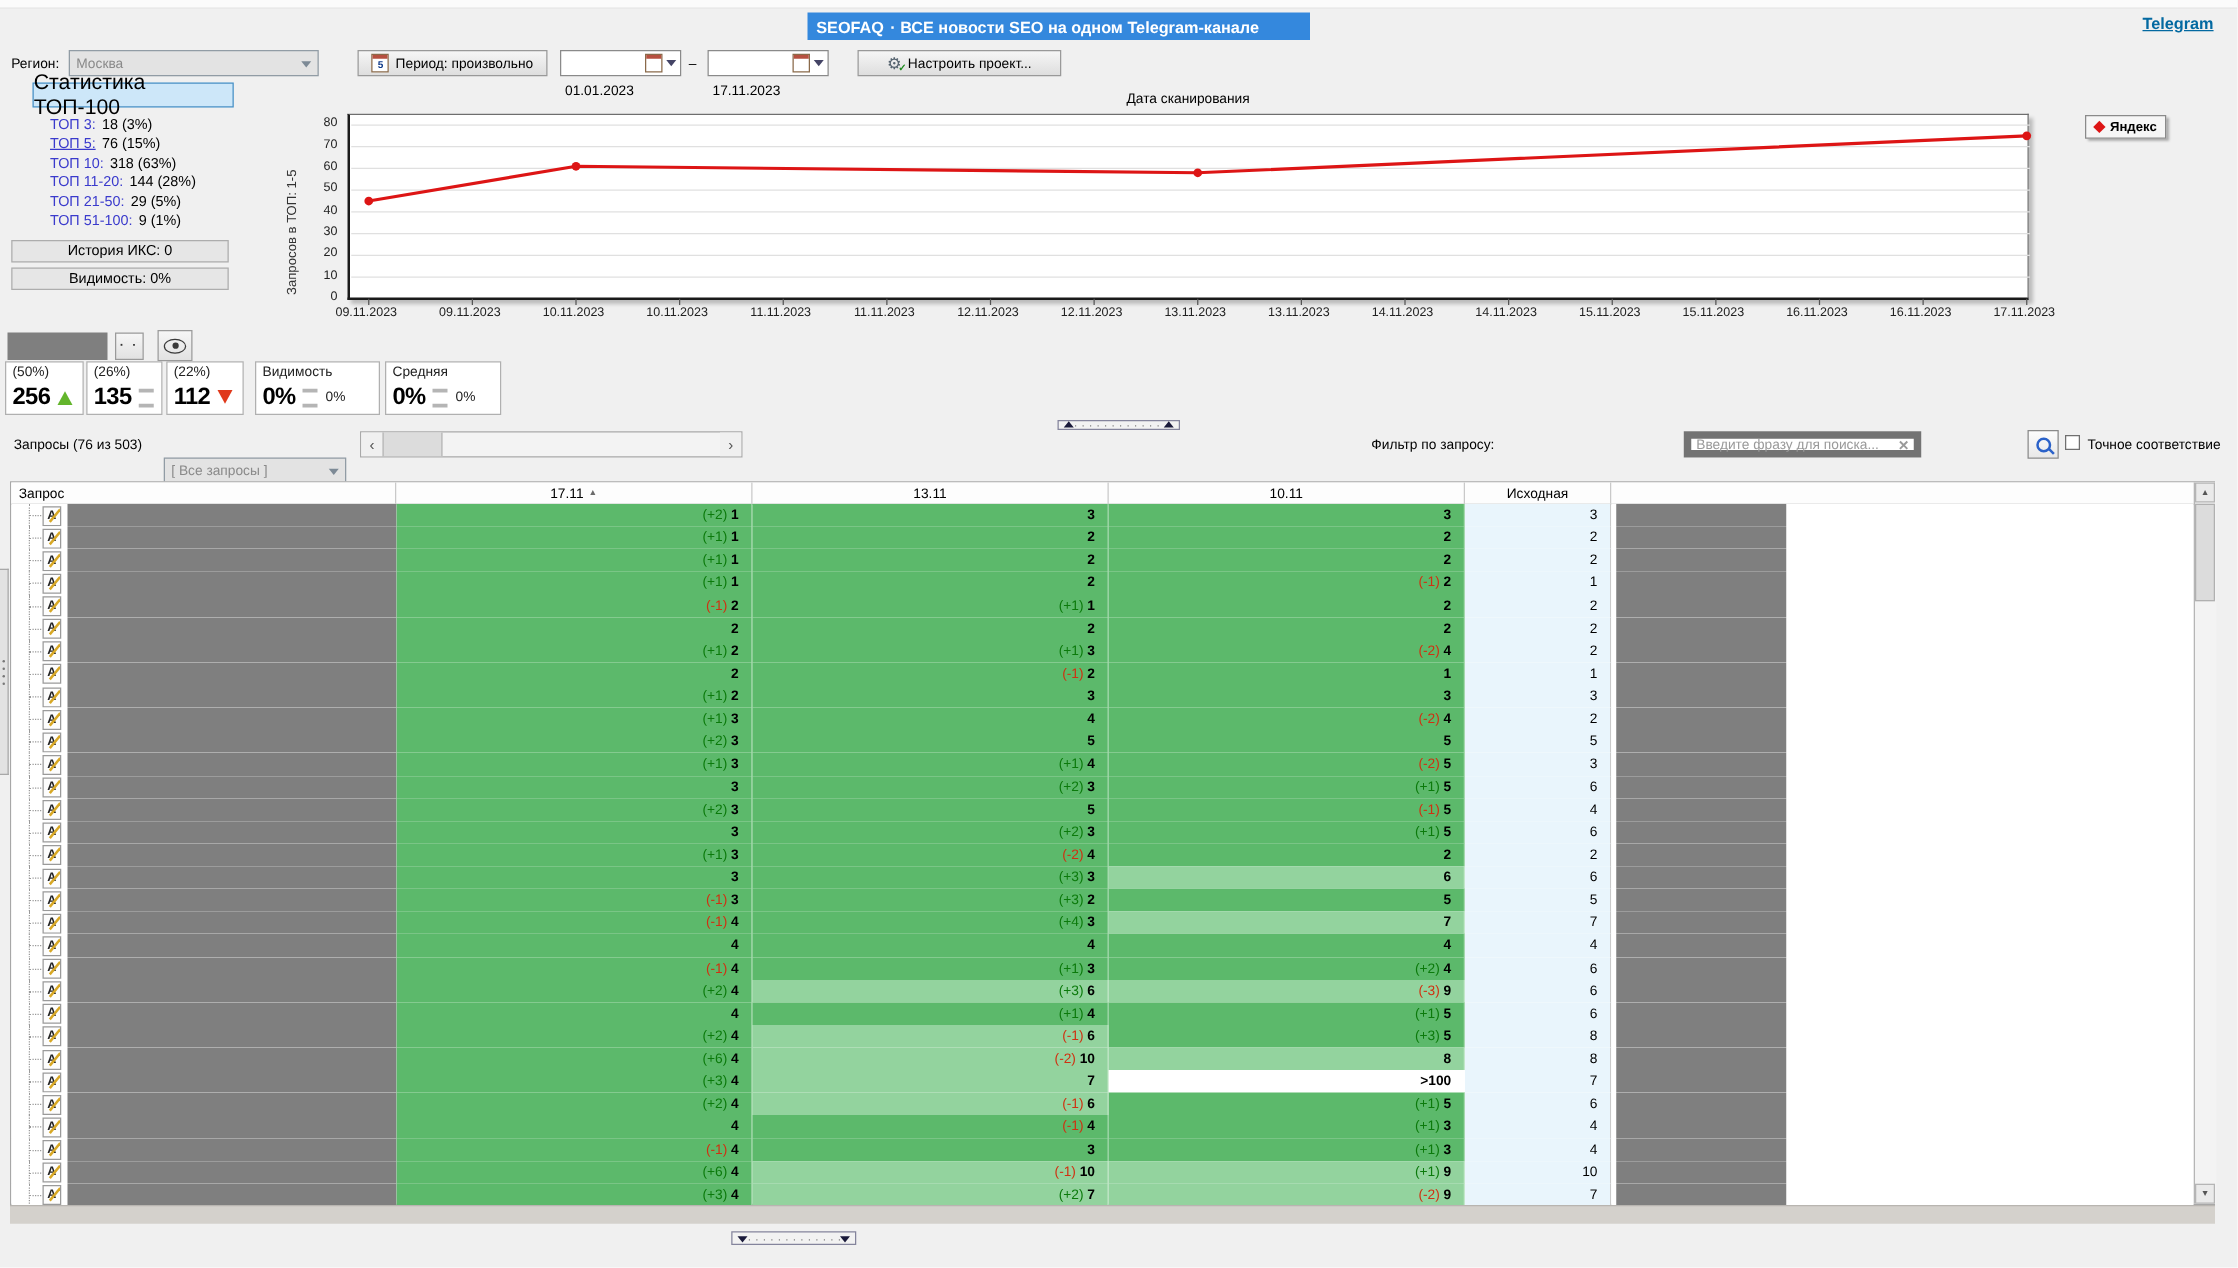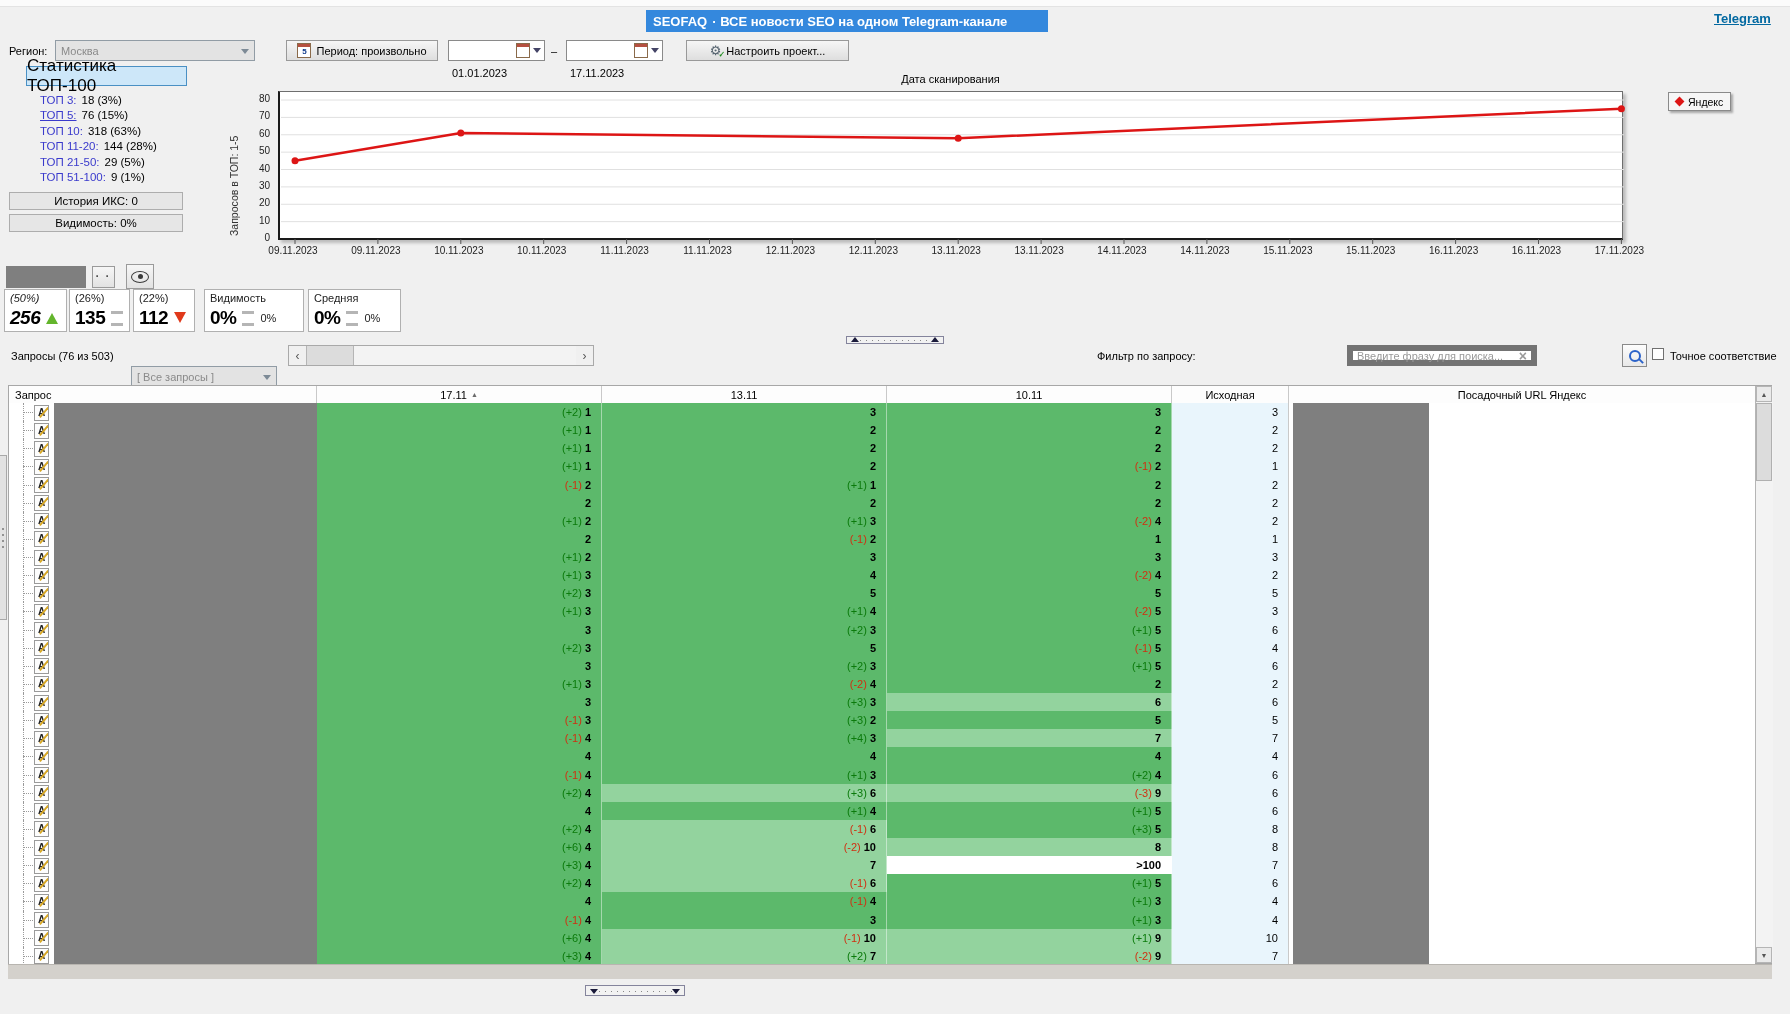--- a/index.html
+++ b/index.html
@@ -45,21 +45,21 @@
   
   .chart-title{left:278px;top:73px;width:1345px;text-align:center;font-size:11px;}
   .plot{left:278px;top:91px;width:1345px;height:149px;background:#fff;border:1px solid #6e6e6e;
         border-left:2px solid #1a1a1a;border-bottom:2px solid #1a1a1a;box-shadow:3px 3px 3px rgba(0,0,0,.22);}
   .plot svg{overflow:visible;display:block;}
   .ytick{position:absolute;width:28px;text-align:right;font-size:10px;color:#222;}
   .xtick{position:absolute;width:72px;text-align:center;font-size:10px;color:#222;}
   .ytitle{left:228px;top:96px;height:140px;writing-mode:vertical-rl;transform:rotate(180deg);
           font-size:10.5px;color:#333;display:flex;align-items:center;}
   .legend{left:1668px;top:92px;height:19px;background:#f6f6f6;border:1px solid #8a8a8a;
-          box-shadow:2px 2px 2px rgba(0,0,0,.3);display:flex;align-items:center;gap:5px;padding:0 7px;font-size:10.5px;}
+          box-shadow:2px 2px 2px rgba(0,0,0,.3);display:flex;align-items:center;gap:5px;padding:0 7px;font-size:10.5px;font-weight:bold;}
   .lgmark{width:7px;height:7px;background:#dd1515;transform:rotate(45deg);flex:none;}
 
   
   .redactbox{left:6px;top:266px;width:80px;height:22px;background:#7f7f7f;}
   .sq-btn{background:linear-gradient(#f6f6f6,#e2e2e2);border:1px solid #9a9a9a;display:flex;
           align-items:center;justify-content:center;cursor:pointer;}
   .dots-glyph{font-weight:bold;color:#333;letter-spacing:2px;font-size:10px;line-height:6px;}
   .ico-eye{width:16px;height:10px;border:1.5px solid #3a3a3a;border-radius:50%;position:relative;}
   .ico-eye::after{content:"";position:absolute;left:50%;top:50%;width:5px;height:5px;margin:-2.5px 0 0 -2.5px;
           border-radius:50%;background:#3a3a3a;}
@@ -275,21 +275,21 @@
 </div>
 
 <div class="abs redactbox"></div>
 <div class="abs sq-btn" style="left:92px;top:266px;width:23px;height:22px;">
   <span class="dots-glyph">· ·</span>
 </div>
 <div class="abs sq-btn" style="left:126px;top:264px;width:28px;height:25px;">
   <span class="ico-eye"></span>
 </div>
 
-<div class="abs sumbox" style="left:4px;width:63px;font-style:italic;">
+<div class="abs sumbox" style="left:4px;width:63px;">
   <div class="pct">(50%)</div>
   <div class="sumrow">
       <span class="bignum">256</span>
     <span class="tri-up"></span>
     </div>
 </div>
 <div class="abs sumbox" style="left:69px;width:61px;">
   <div class="pct">(26%)</div>
   <div class="sumrow">
       <span class="bignum">135</span>
@@ -367,23 +367,20 @@
     </div>
     <div class="th" style="width:285px;">
       <span>13.11</span>
     </div>
     <div class="th" style="width:285px;">
       <span>10.11</span>
     </div>
     <div class="th" style="width:117px;">
       <span>Исходная</span>
     </div>
-    <div class="th" style="width:466px;border-right:none;">
-      <span>Посадочный URL Яндекс</span>
-    </div>
   </div>
   <div class="tbody" id="tbody">
       <div class="trow">
         <div class="qcell">
           <div class="tree-v"></div>
           <div class="tree-h"></div>
           <span class="aicon">A</span>
           <div class="q-redact"></div>
         </div>
         <div class="ncell">

